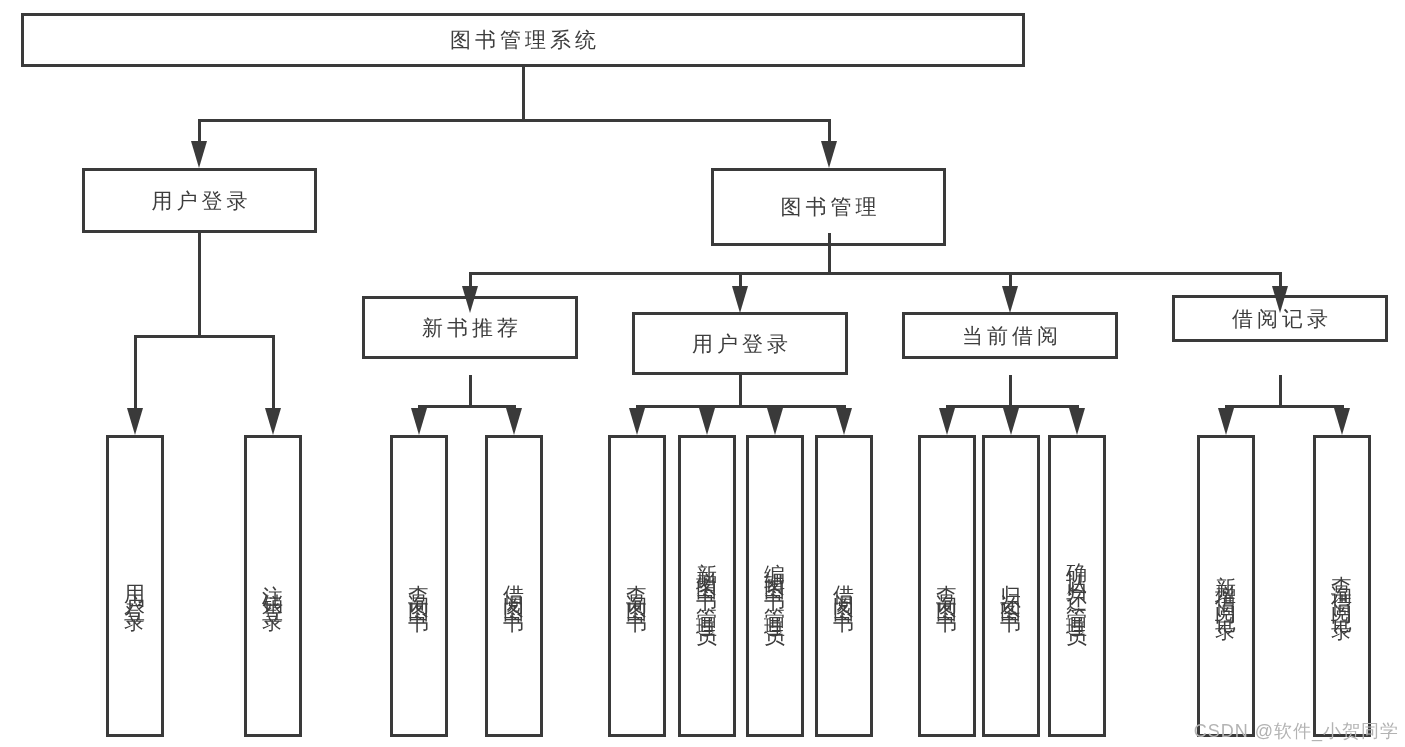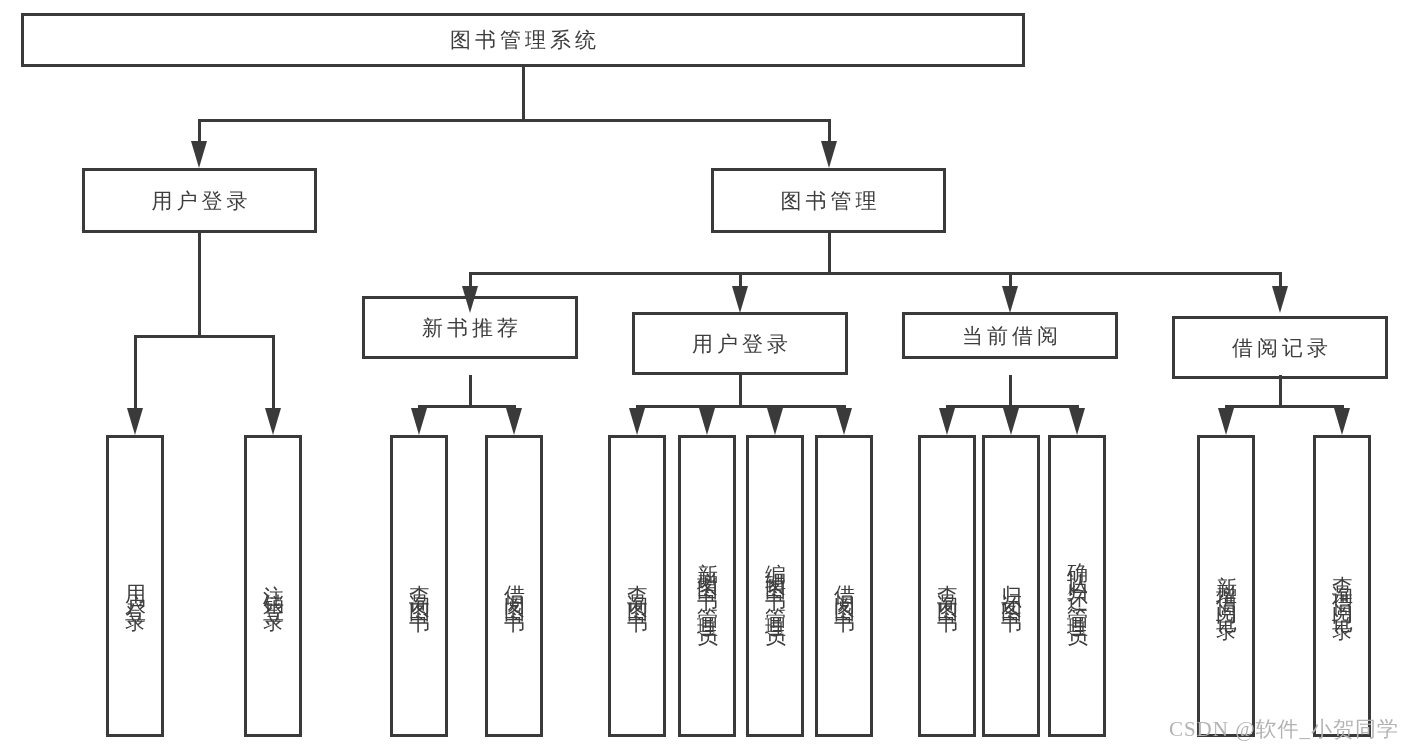--- a/index.html
+++ b/index.html
@@ -1,18 +1,18 @@
 <!DOCTYPE html>
 <html style="--line: #3a3a3a; --text: #3d3d3d; --watermark: #b3b3b3;"><head>
 <meta charset="utf-8">
 <style>
   html,body{margin:0;padding:0;background:#ffffff;}
   .canvas{
     position:relative;width:1405px;height:747px;background:#fff;
-    font-family:Liberation Serif, serif;
+    font-family:Liberation Sans, sans-serif;
     overflow:hidden;
   }
   .box{
     position:absolute;background:#fff;border:3px solid var(--line);
     box-sizing:border-box;display:flex;align-items:center;justify-content:center;
     color:var(--text);
   }
   .hbox{font-size:21px;letter-spacing:4px;text-indent:4px;}
   .vbox{
     font-size:21px;line-height:1;
@@ -23,49 +23,49 @@
   .vline,.hline{position:absolute;background:var(--line);}
   .vline{width:3px;}
   .hline{height:3px;}
   .arrow{
     position:absolute;width:0;height:0;
     border-left:8px solid transparent;border-right:8px solid transparent;
     border-top:27px solid var(--line);
   }
   .watermark{
     position:absolute;right:6px;bottom:4px;z-index:10;
-    font-size:21px;letter-spacing:1px;color:var(--watermark);
+    font-size:18px;letter-spacing:1px;color:var(--watermark);
   }
 </style>
 </head>
 <body>
 
 <div class="canvas">
 
   <div class="box hbox" style="left:21px;top:13px;width:1004px;height:54px;">
     <span>图书管理系统</span>
   </div>
 
   <div class="box hbox" style="left:82px;top:168px;width:235px;height:65px;">
     <span>用户登录</span>
   </div>
-  <div class="box hbox" style="left:711px;top:168px;width:235px;height:65px;">
+  <div class="box hbox" style="left:711px;top:168px;width:235px;height:78px;">
     <span>图书管理</span>
   </div>
 
   <div class="box hbox" style="left:362px;top:296px;width:216px;height:63px;">
     <span>新书推荐</span>
   </div>
   <div class="box hbox" style="left:632px;top:312px;width:216px;height:63px;">
     <span>用户登录</span>
   </div>
   <div class="box hbox" style="left:902px;top:312px;width:216px;height:47px;">
     <span>当前借阅</span>
   </div>
-  <div class="box hbox" style="left:1172px;top:316px;width:216px;height:63px;">
+  <div class="box hbox" style="left:1172px;top:295px;width:216px;height:47px;">
     <span>借阅记录</span>
   </div>
 
   <div class="box vbox" style="left:106px;top:435px;width:58px;height:302px;">
     <span>用户登录</span>
   </div>
   <div class="box vbox" style="left:244px;top:435px;width:58px;height:302px;">
     <span>注销登录</span>
   </div>
   <div class="box vbox" style="left:390px;top:435px;width:58px;height:302px;">

